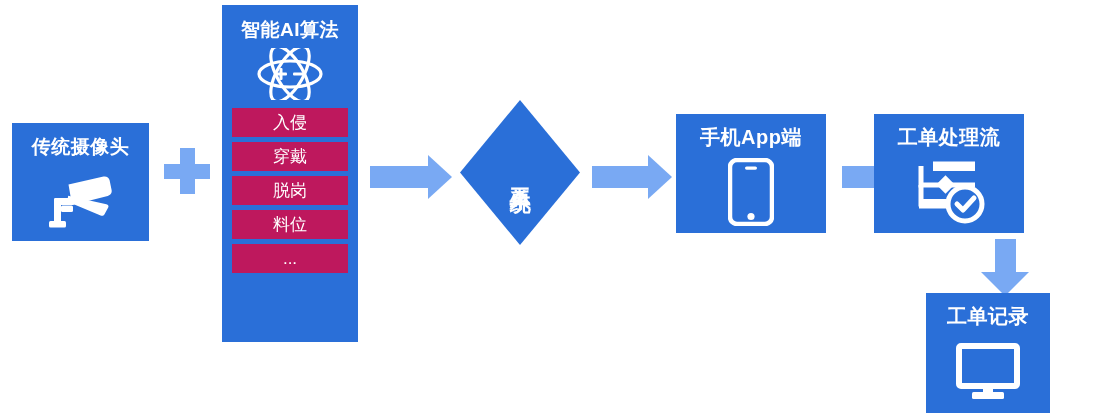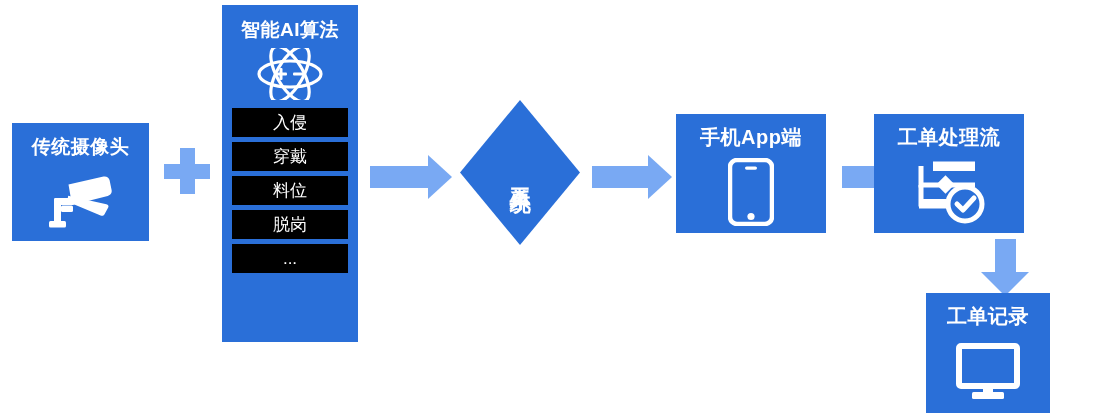--- a/index.html
+++ b/index.html
@@ -84,21 +84,21 @@
   #ai-atom-wrap { flex: none; margin: 5px 0 8px 0; }
   #ai-list {
     width: 100%;
     padding: 0 10px 10px 10px;
     box-sizing: border-box;
     display: flex;
     flex-direction: column;
     gap: 5px;
   }
   .ai-chip {
-    background: #000000;
+    background: #be185d;
     color: #ffffff;
     font-size: 17px;
     text-align: center;
     line-height: 29px;
     height: 29px;
     white-space: nowrap;
     overflow: hidden;
   }
 
   
@@ -247,22 +247,22 @@
           <rect x="19" y="24.6" width="12" height="3" rx="1"></rect>
           <rect x="23.5" y="20.1" width="3" height="12" rx="1"></rect>
           <rect x="37" y="24.6" width="12" height="3" rx="1"></rect>
         </g>
       </svg>
     </div>
 
     <div id="ai-list">
       <div class="ai-chip">入侵</div>
       <div class="ai-chip">穿戴</div>
+      <div class="ai-chip">脱岗</div>
       <div class="ai-chip">料位</div>
-      <div class="ai-chip">脱岗</div>
       <div class="ai-chip">...</div>
     </div>
   </div>
 
   <div class="arrow-right" id="arrow-1">
     <div class="shaft"></div>
     <div class="head"></div>
   </div>
 
   <div id="ticket-system-node">

